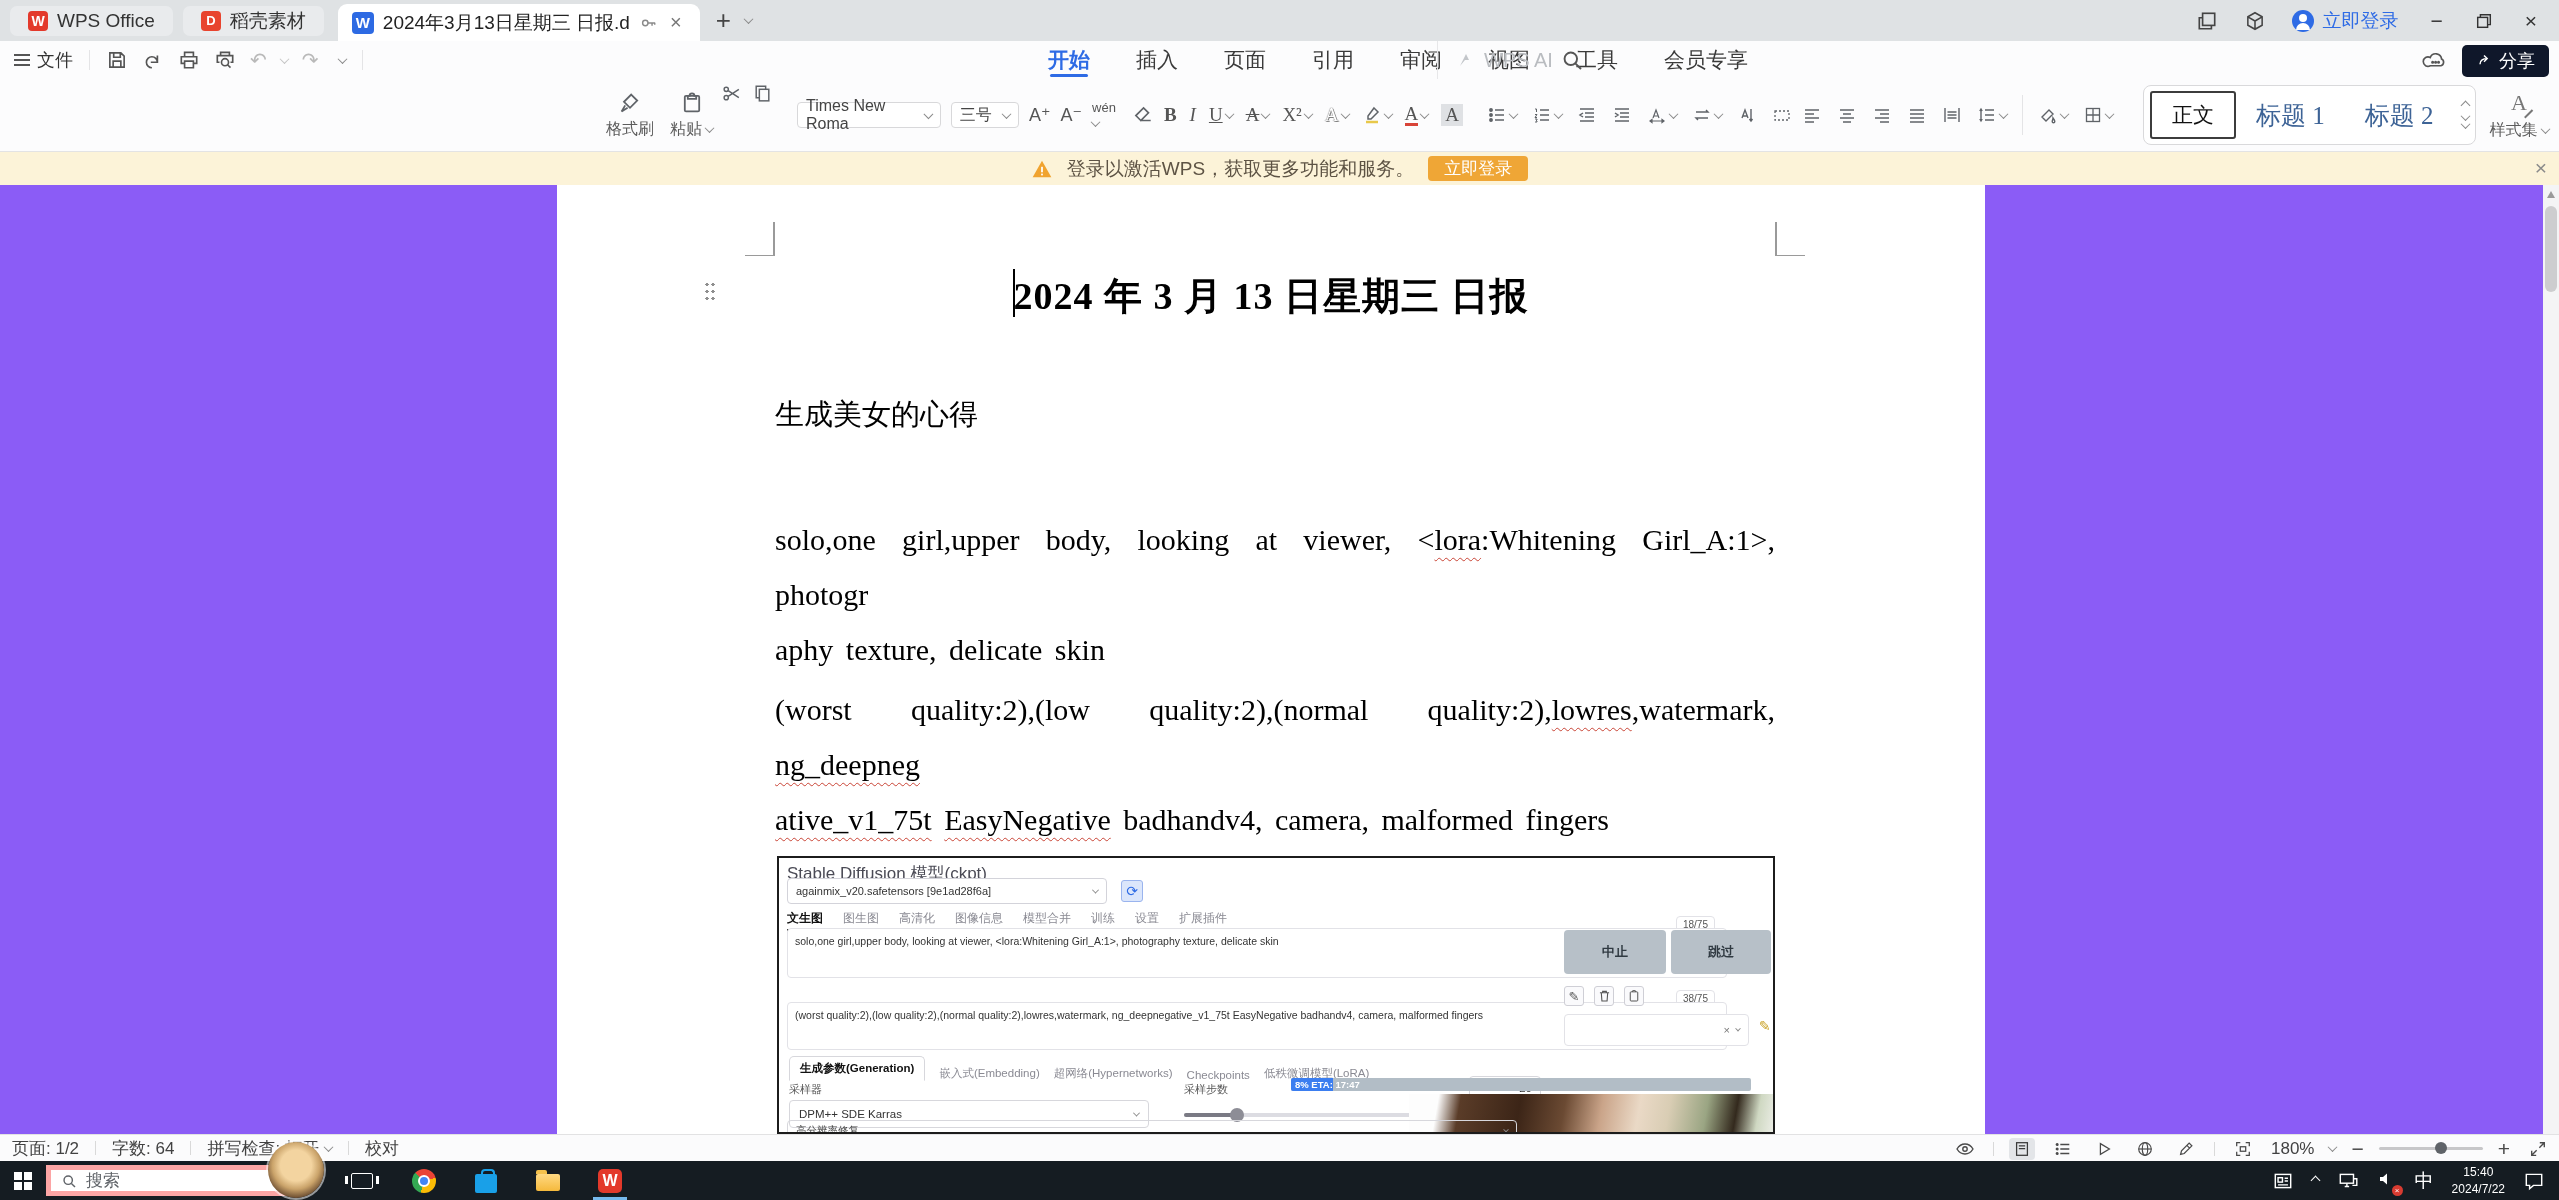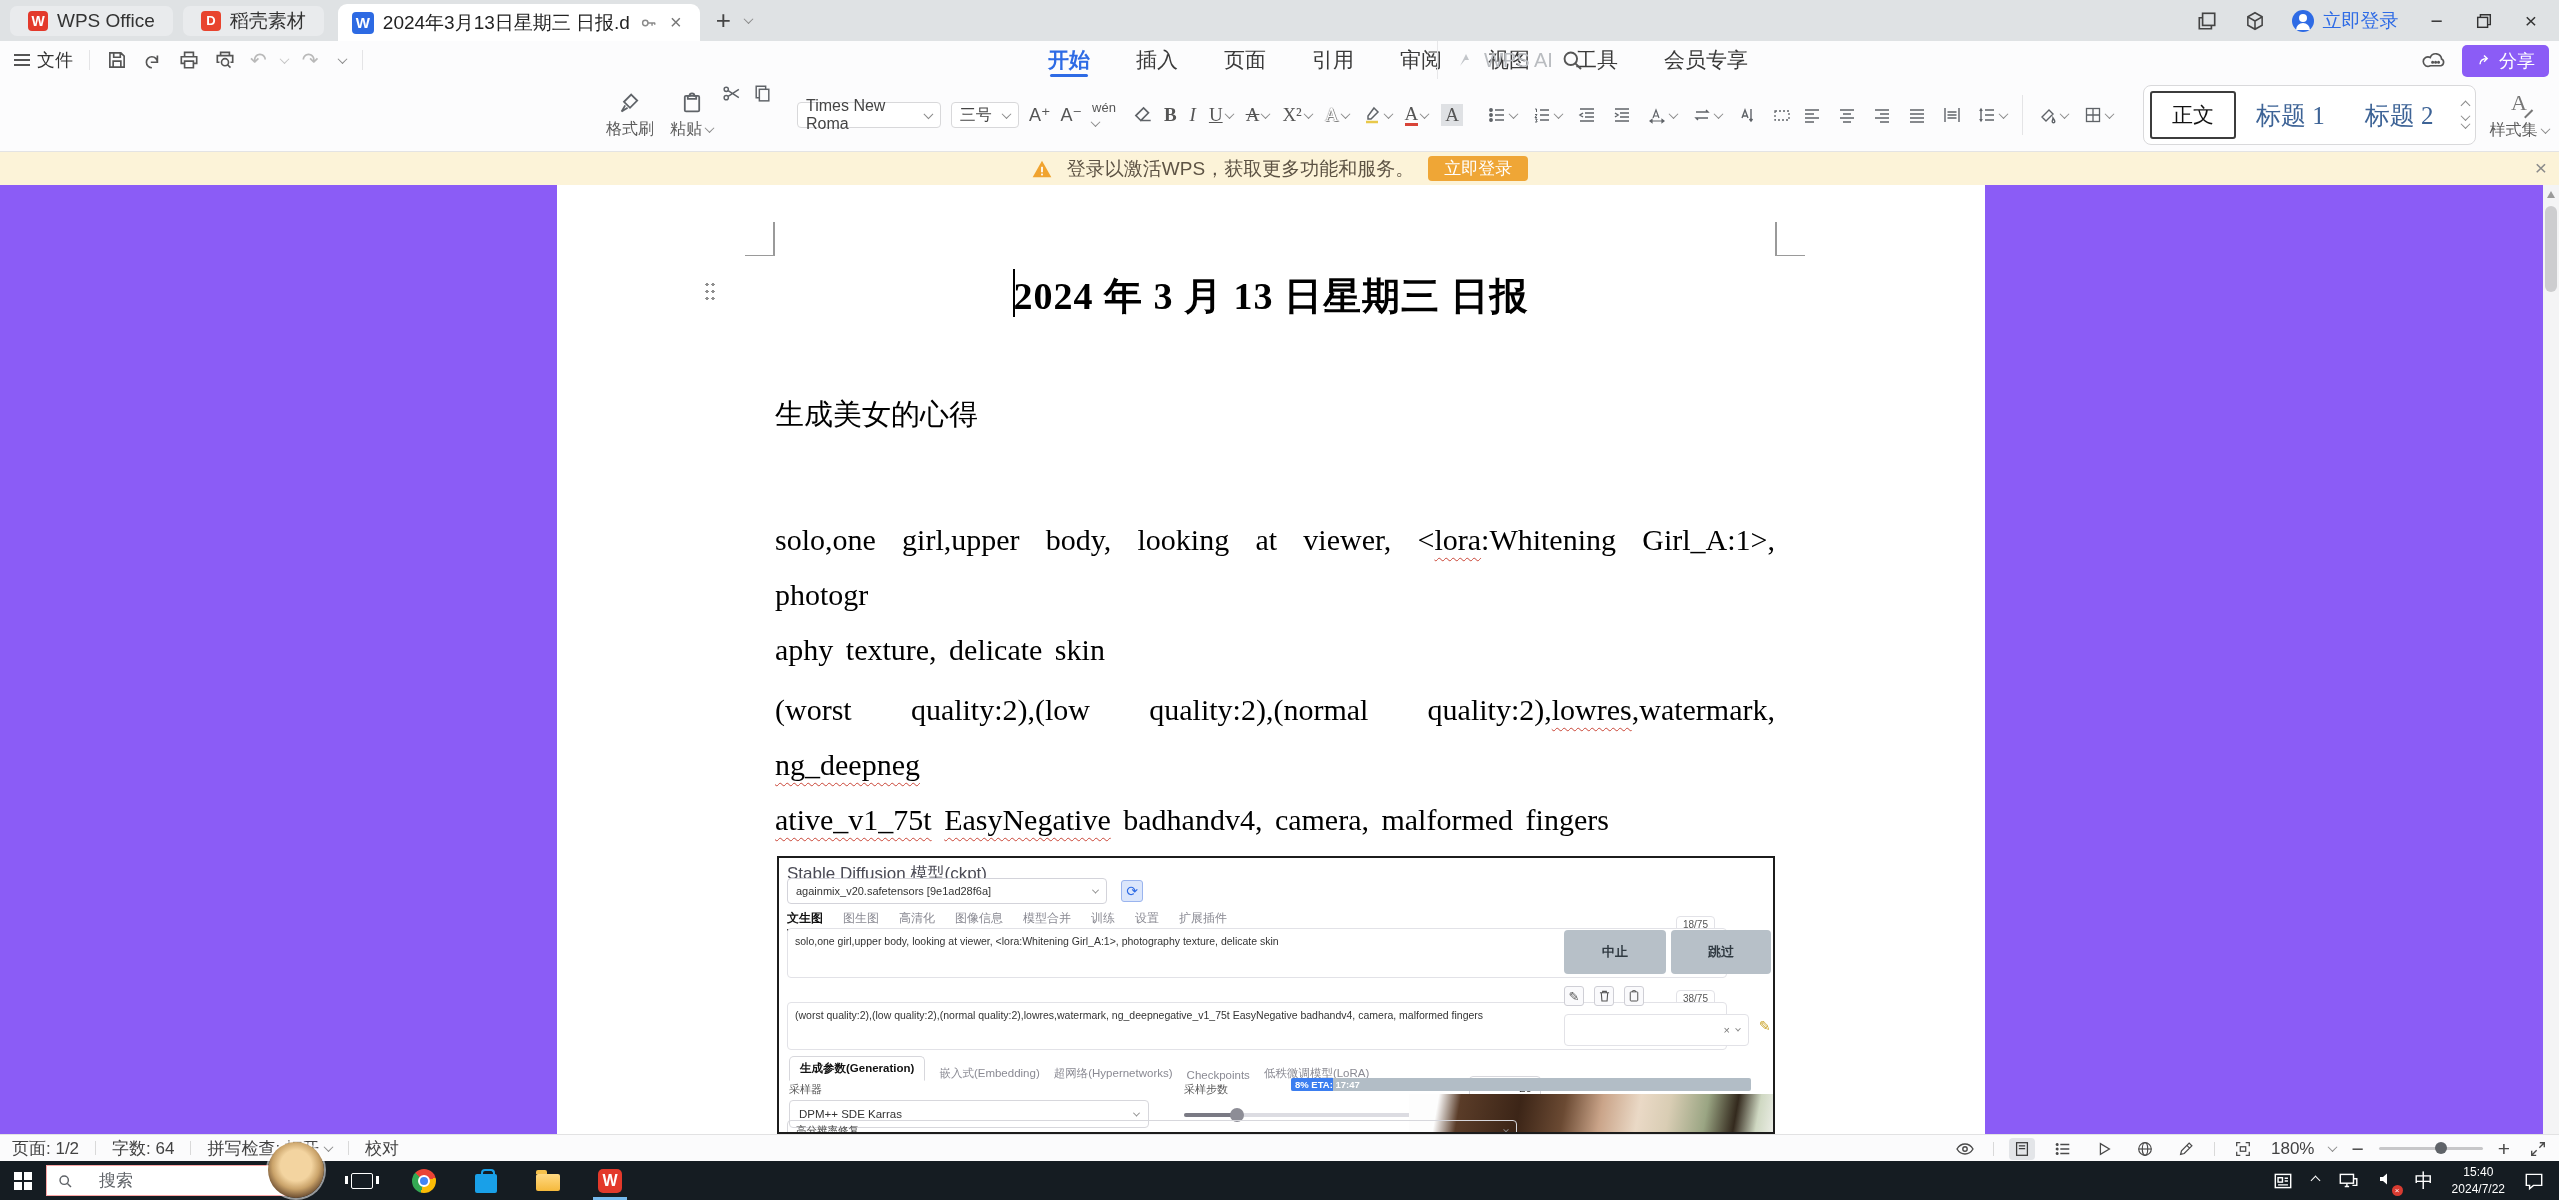--- a/index.html
+++ b/index.html
@@ -38,21 +38,21 @@
   .hamb::after { content:""; position:absolute; left:0; top:3px; width:16px; height:2px; background:#555; }
   .qbar { display:flex; align-items:center; gap:14px; }
   .gray-glyph { color:#b9b9b9; font-size:20px; }
   .ribbon-tabs { position:absolute; left:1048px; top:0; height:38px; display:flex; align-items:center; gap:46px; font-size:21px; color:#3a3a3a; }
   .rtab { height:38px; display:flex; align-items:center; position:relative; cursor:default; }
   .rtab.active { color:#2e6be5; font-weight:bold; }
   .rtab.active::after { content:""; position:absolute; left:2px; right:2px; bottom:2px; height:3px; background:#2e6be5; border-radius:2px; }
   .wpsai { position:absolute; left:1437px; top:0; height:38px; display:flex; align-items:center; gap:8px; color:#b9bcc0; font-size:20px; border-left:1px solid #e7e7e9; padding-left:18px; }
   .menu-search { position:absolute; left:1560px; top:7px; }
   .menu-right { position:absolute; right:10px; top:4px; display:flex; align-items:center; gap:14px; }
-  .share-btn { display:flex; align-items:center; gap:7px; height:29px; padding:16px 14px; background:#8b5cf6; border-radius:5px; color:#fff; font-size:18px; }
+  .share-btn { display:flex; align-items:center; gap:7px; height:29px; padding:16px 14px; background:#0f172a; border-radius:5px; color:#fff; font-size:18px; }
 
   
   .toolbar { position:absolute; left:0; top:79px; width:2559px; height:73px; background:#fcfcfd; border-bottom:1px solid #e3e3e4; display:flex; align-items:center; padding-left:598px; }
   .tsep { width:1px; height:56px; background:#ececee; margin:0 12px; }
   .bigbtn { display:flex; flex-direction:column; align-items:center; justify-content:center; gap:4px; padding:0 8px; height:64px; font-size:16px; color:#5c5c5c; }
   .bigbtn .lbl { display:flex; align-items:center; gap:4px; white-space:nowrap; }
   .twocol { display:flex; flex-direction:row; justify-content:center; gap:10px; height:64px; }
   .fontrow { display:flex; align-items:center; gap:10px; }
   .selbox { display:flex; align-items:center; justify-content:space-between; border:1px solid #d8d8da; border-radius:4px; background:#fff; height:26px; padding:0 8px; font-size:16px; color:#444; }
   .fmtrow { display:flex; align-items:center; gap:13px; font-size:19px; color:#555; }
@@ -127,21 +127,21 @@
   .sb-ico { display:flex; align-items:center; justify-content:center; width:26px; height:22px; }
   .sb-ico.on { background:#e3e5e8; border-radius:4px; }
   .zoom-slider { position:relative; width:104px; height:3px; background:#c7c7c9; border-radius:2px; }
   .zoom-slider .zk { position:absolute; left:56px; top:-5px; width:12px; height:12px; border-radius:50%; background:#5f6368; }
 
   
   .taskbar { position:absolute; left:0; top:1161px; width:2559px; height:39px; background:#151c22; display:flex; align-items:center; }
   .start { width:46px; height:39px; display:flex; align-items:center; justify-content:center; }
   .winlogo { display:grid; grid-template-columns:8px 8px; grid-template-rows:8px 8px; gap:2px; }
   .winlogo i { background:#fff; }
-  .tsearch { width:258px; height:31px; background:#fff; display:flex; align-items:center; gap:26px; padding:6px 10px; font-size:17px; color:#5f6368; border:1px solid #fca5a5; }
+  .tsearch { width:258px; height:31px; background:#fff; display:flex; align-items:center; gap:9px; padding:6px 10px; font-size:17px; color:#5f6368; border:5px solid #fca5a5; }
   .tb-icons { display:flex; align-items:center; margin-left:38px; gap:22px; }
   .tslot { width:40px; height:39px; display:flex; align-items:center; justify-content:center; position:relative; }
   .tslot.active::after { content:""; position:absolute; left:3px; bottom:0; width:34px; height:3px; background:#76b9ed; }
   .chrome-ico { width:24px; height:24px; border-radius:50%; background:conic-gradient(from -45deg,#ea4335 0 120deg,#fbbc05 0 240deg,#34a853 0 360deg); position:relative; }
   .chrome-ico::after { content:""; position:absolute; left:6px; top:6px; width:12px; height:12px; border-radius:50%; background:#4285f4; border:2.5px solid #fff; box-sizing:border-box; }
   .store-ico { width:22px; height:19px; background:#19a0e8; border-radius:2px; position:relative; margin-top:5px; }
   .store-ico::before { content:""; position:absolute; left:6px; top:-5px; width:10px; height:5px; border:2px solid #19a0e8; border-bottom:none; border-radius:4px 4px 0 0; }
   .folder-ico { width:24px; height:17px; background:linear-gradient(#ffd983,#f5b93c); border-radius:2px; position:relative; margin-top:4px; }
   .folder-ico::before { content:""; position:absolute; left:0; top:-4px; width:11px; height:4px; background:#f5c14c; border-radius:2px 2px 0 0; }
   .wpsred { width:24px; height:24px; background:#e3392b; border-radius:5px; color:#fff; font-weight:bold; font-size:16px; display:flex; align-items:center; justify-content:center; }

